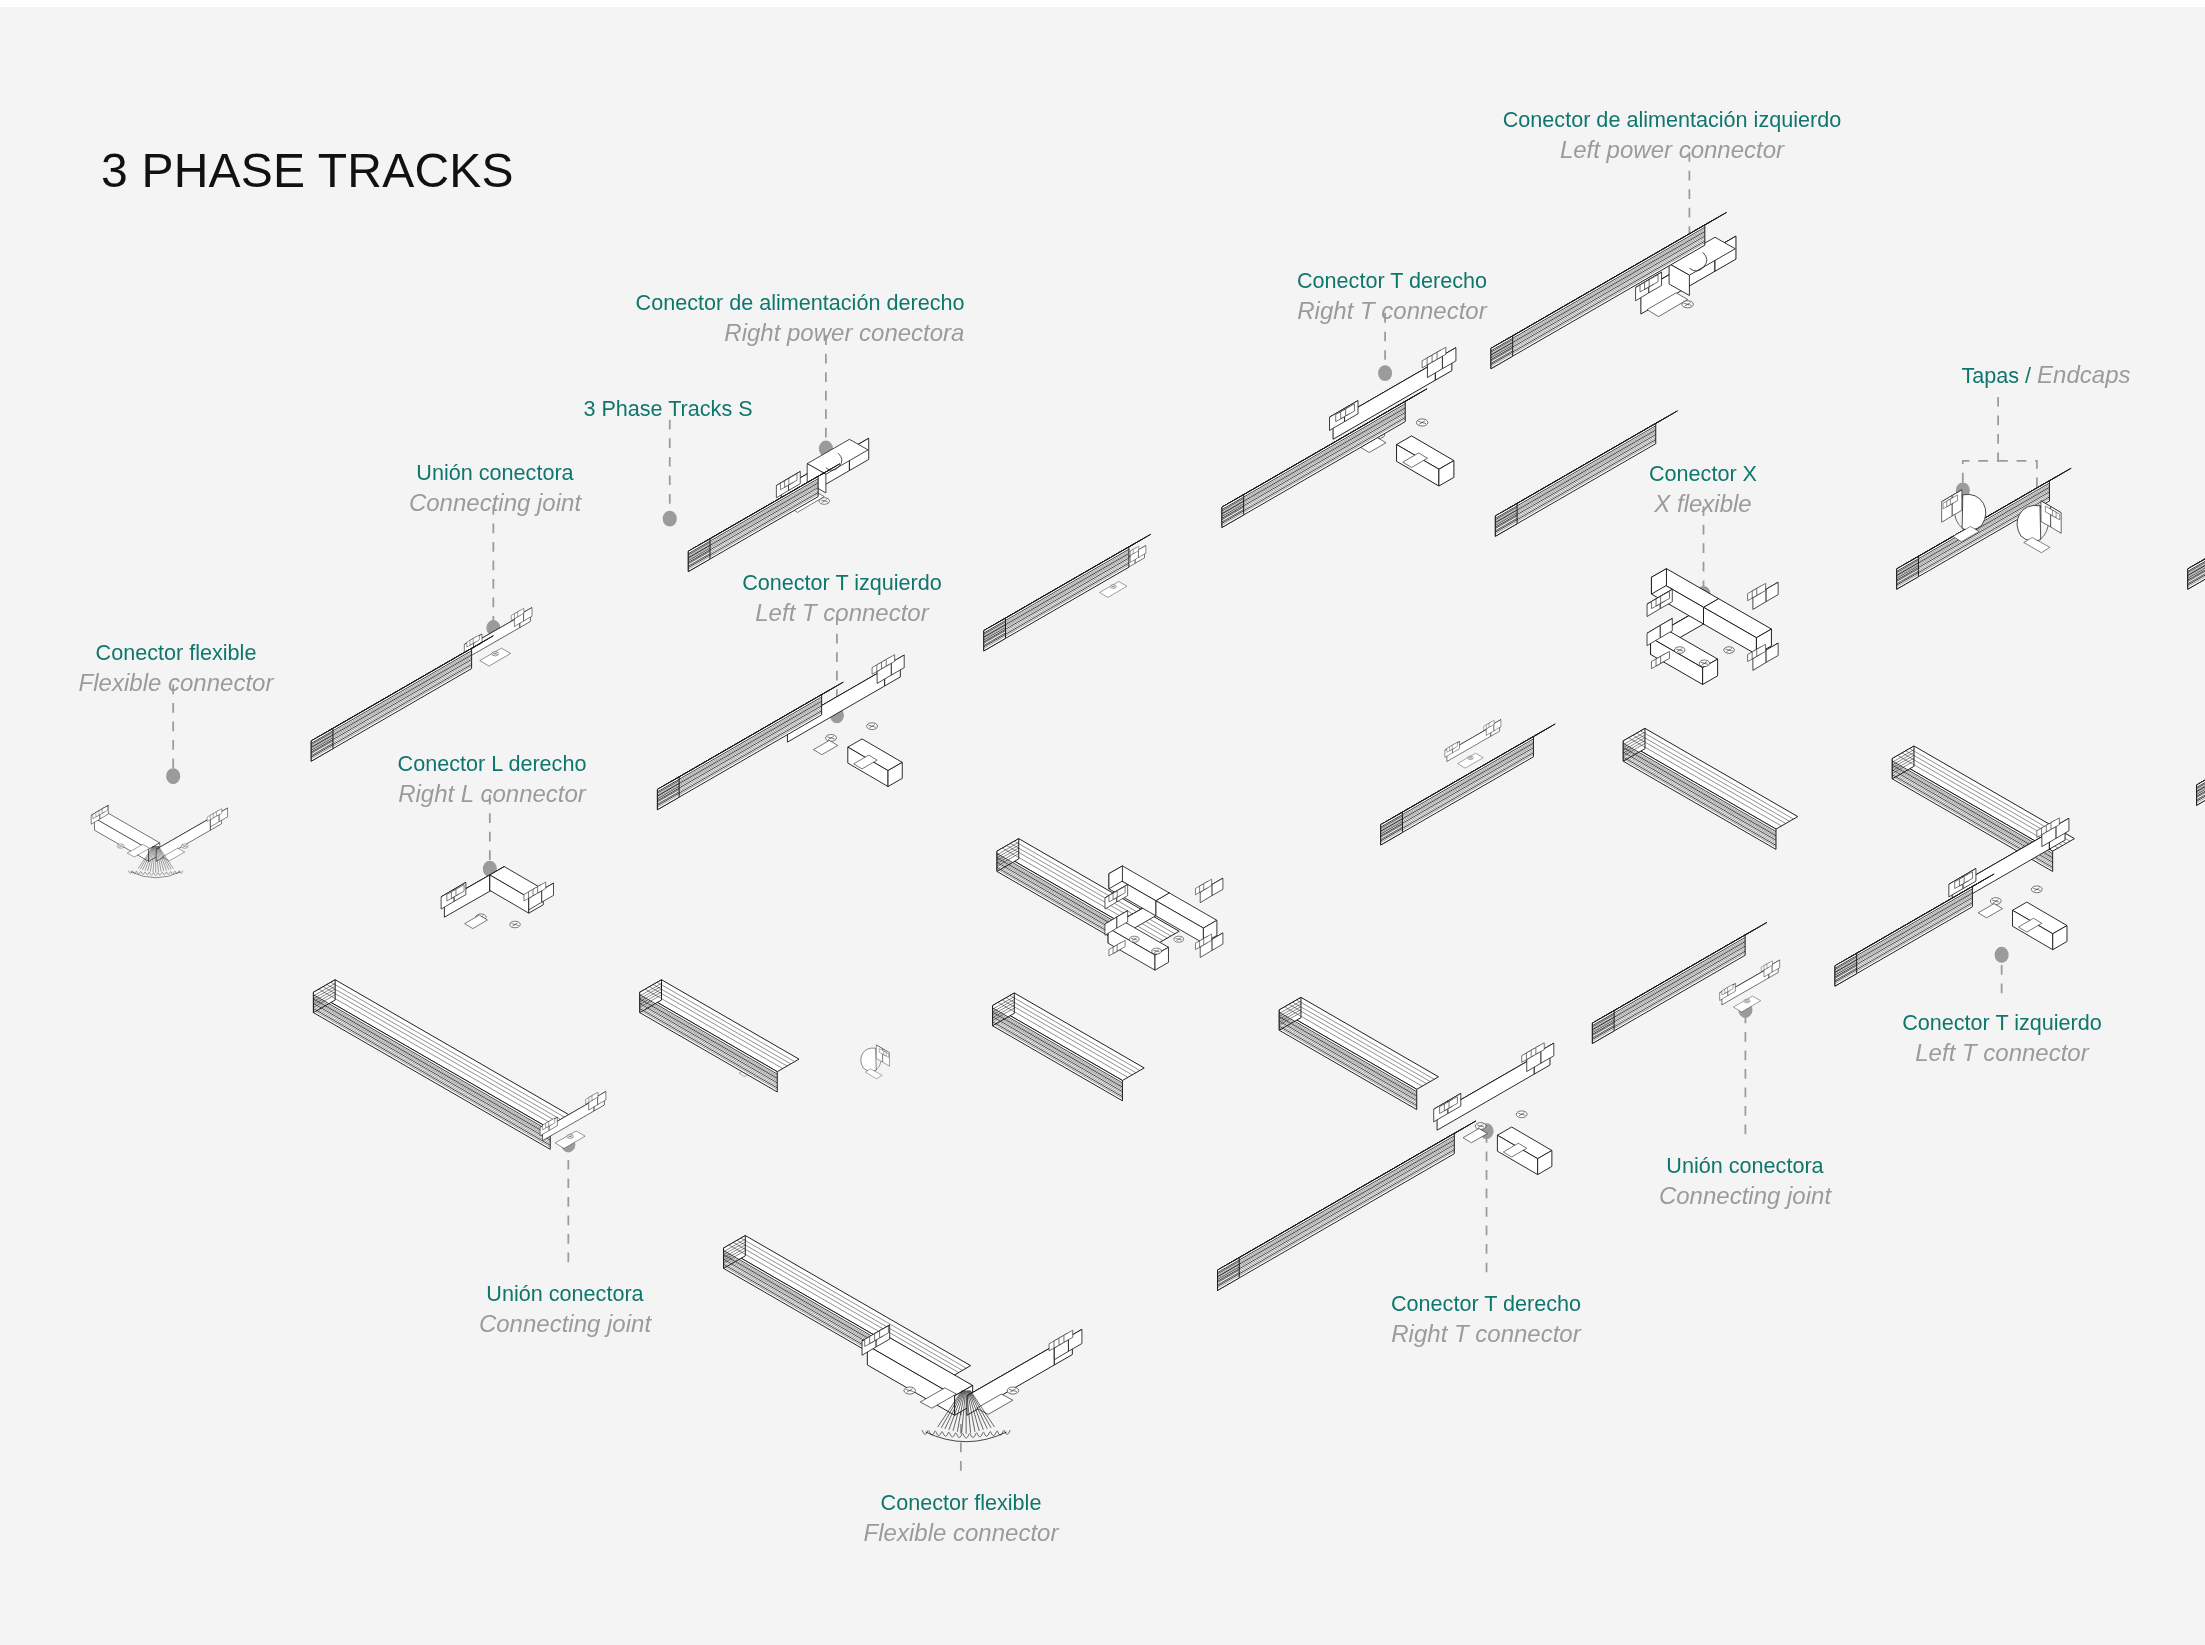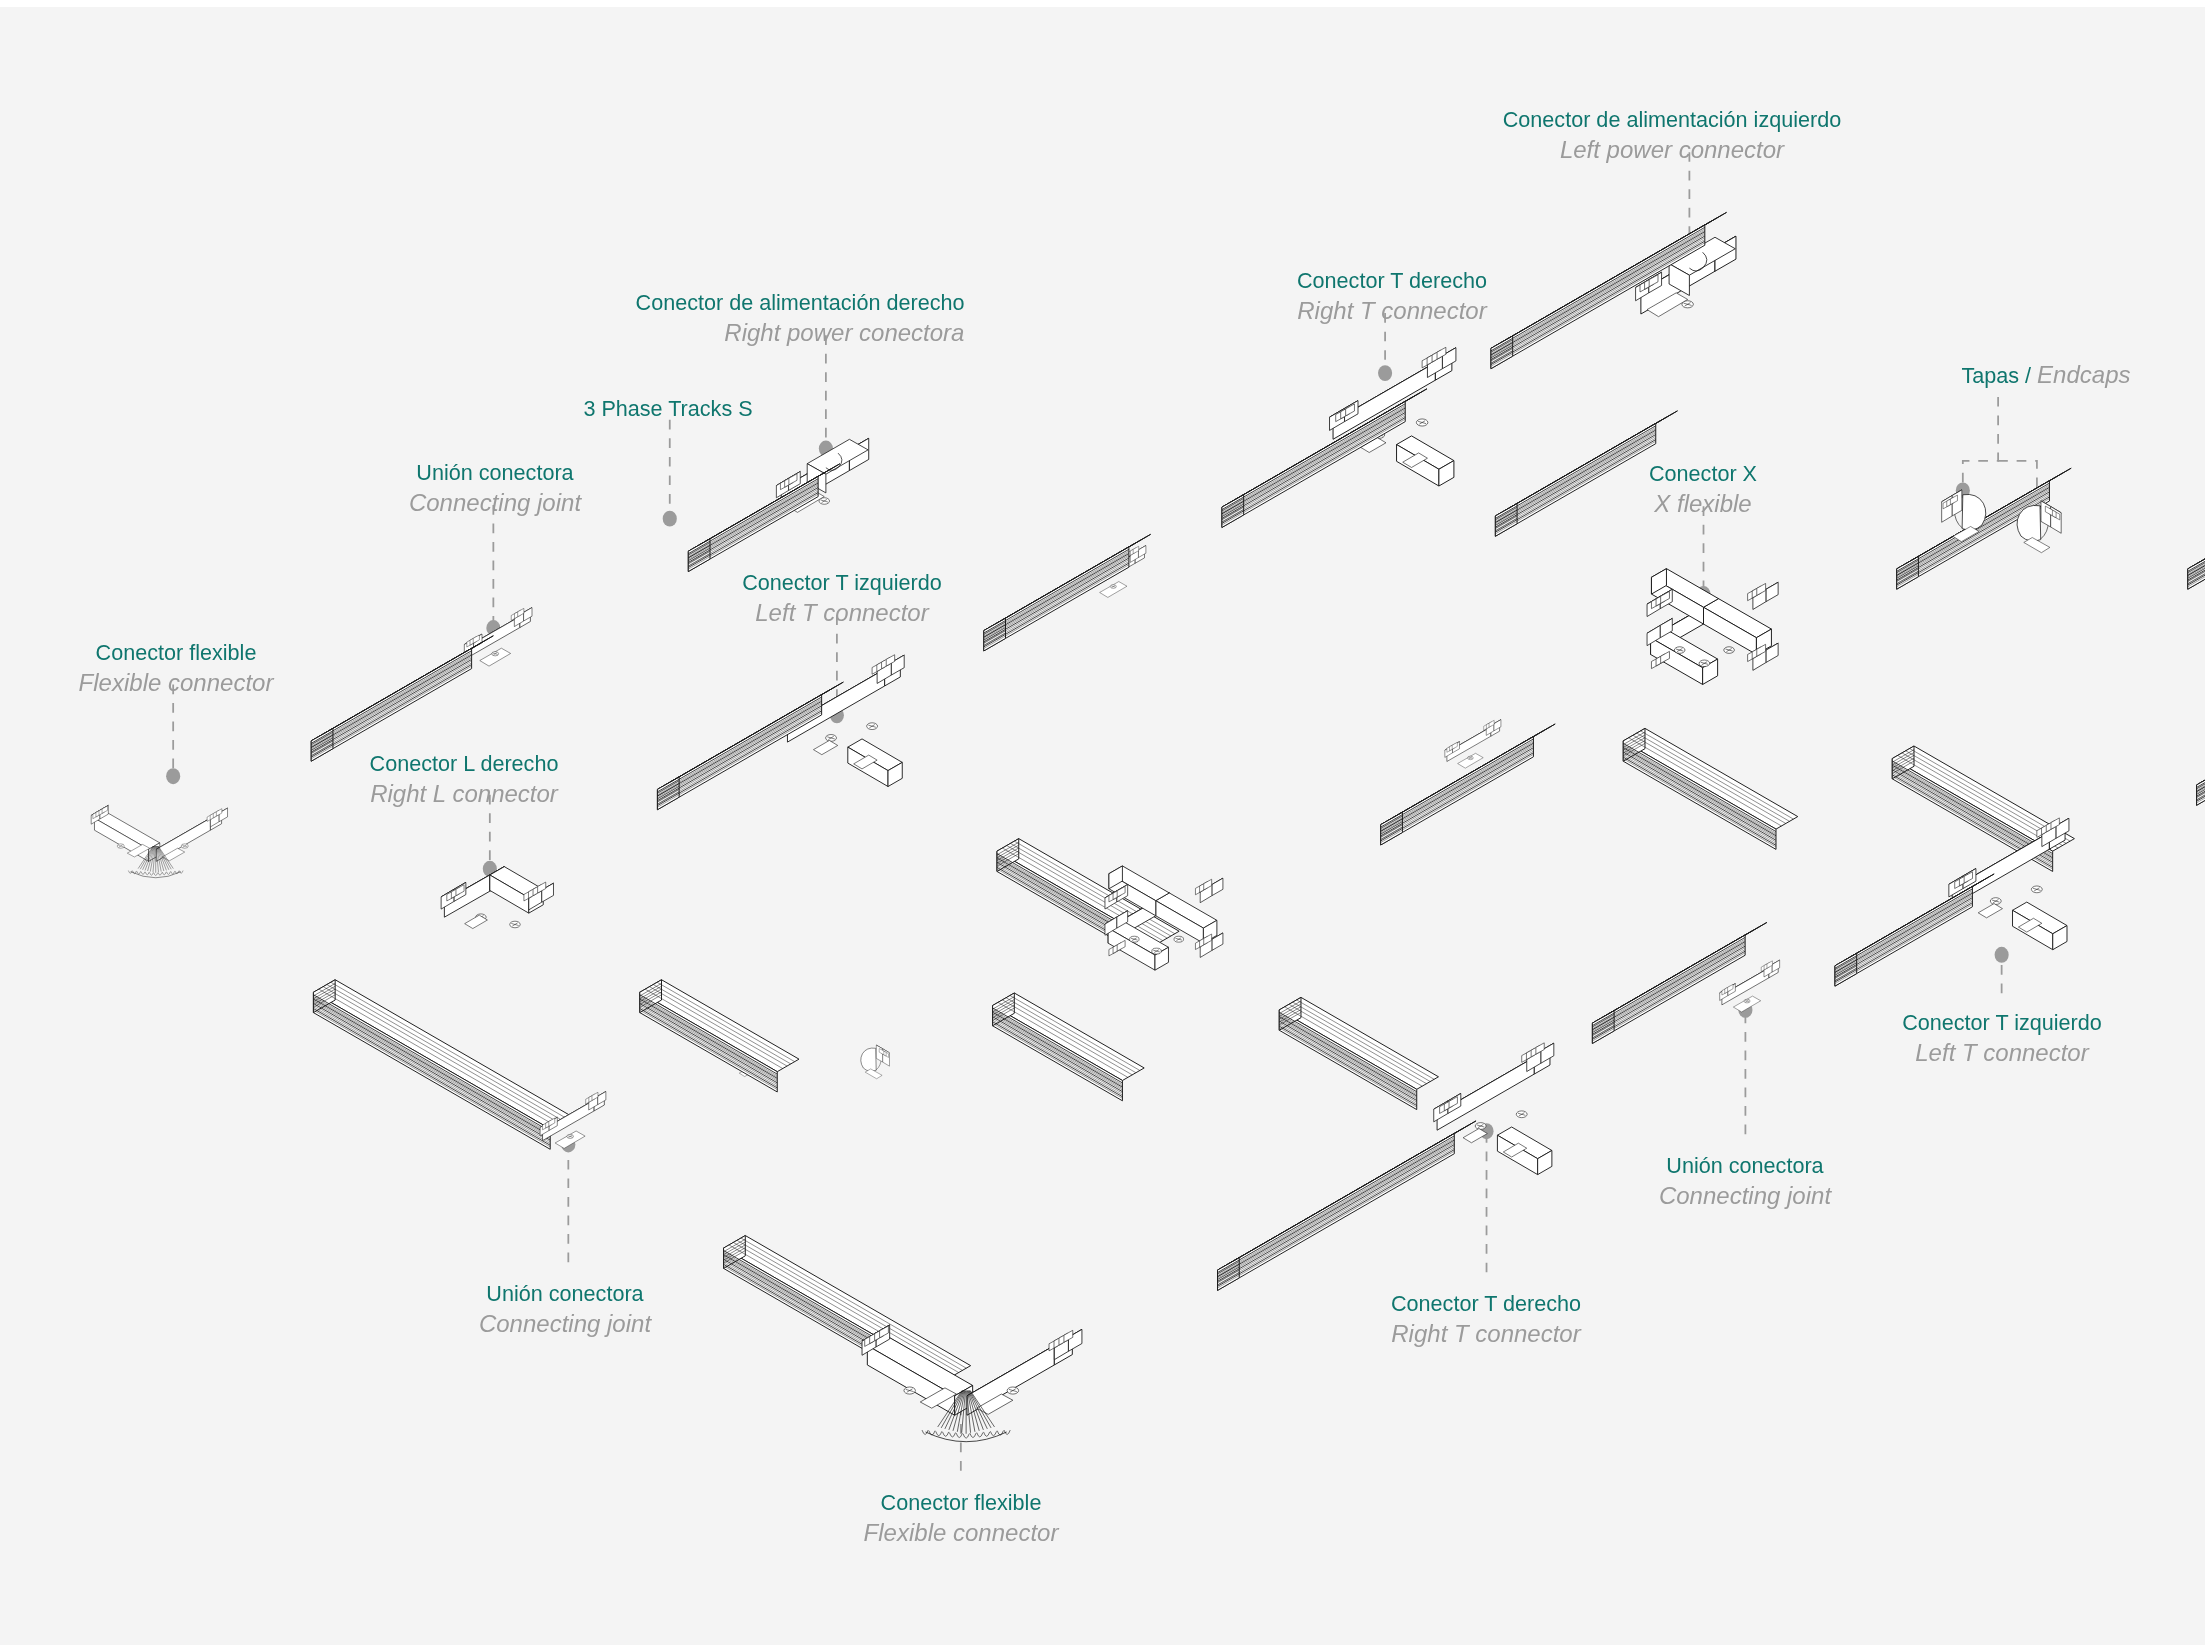--- a/index.html
+++ b/index.html
@@ -1186,20 +1186,21 @@
           <line x1="39.44" y1="-22.736" x2="351.2" y2="157.264" stroke="#1a1a1a" stroke-width="1.1"></line>
           <line x1="0" y1="8.28" x2="49.3" y2="-20.14" stroke="#1a1a1a" stroke-width="1.2"></line>
           <line x1="0" y1="14.72" x2="49.3" y2="-13.699999999999998" stroke="#1a1a1a" stroke-width="1.2"></line>
           <line x1="0" y1="21.16" x2="49.3" y2="-7.259999999999998" stroke="#1a1a1a" stroke-width="1.2"></line>
           <line x1="0" y1="27.600000000000005" x2="49.3" y2="-0.8199999999999932" stroke="#1a1a1a" stroke-width="1.2"></line>
           <line x1="0" y1="34.04" x2="49.3" y2="5.620000000000001" stroke="#1a1a1a" stroke-width="1.2"></line>
         </g>
       </g>
   </svg>
 
+  <div class="ttl">3 PHASE TRACKS</div>
   <div id="label-layer">
       <div class="lbl ctr" style="left: 1672px; top: 106px;">
         <span class="es">Conector de alimentación izquierdo</span>
         <span class="en">Left power connector</span>
       </div>
       <div class="lbl ctr" style="left: 1392px; top: 267px;">
         <span class="es">Conector T derecho</span>
         <span class="en">Right T connector</span>
       </div>
       <div class="lbl ctr" style="left: 800px; top: 289px; text-align: right;">
@@ -1217,21 +1218,21 @@
       </div>
       <div class="lbl ctr inline" style="left: 2002px; top: 359px; margin-left: 44px;"><span class="es">Tapas /</span><span class="sep"> </span><span class="en">Endcaps</span></div>
       <div class="lbl ctr" style="left: 1703px; top: 460px;">
         <span class="es">Conector X</span>
         <span class="en">X flexible</span>
       </div>
       <div class="lbl ctr" style="left: 176px; top: 639px;">
         <span class="es">Conector flexible</span>
         <span class="en">Flexible connector</span>
       </div>
-      <div class="lbl ctr" style="left: 464px; top: 750px;">
+      <div class="lbl ctr" style="left: 492px; top: 750px;">
         <span class="es">Conector L derecho</span>
         <span class="en">Right L connector</span>
       </div>
       <div class="lbl ctr" style="left: 2002px; top: 1009px;">
         <span class="es">Conector T izquierdo</span>
         <span class="en">Left T connector</span>
       </div>
       <div class="lbl ctr" style="left: 1745px; top: 1152px;">
         <span class="es">Unión conectora</span>
         <span class="en">Connecting joint</span>

